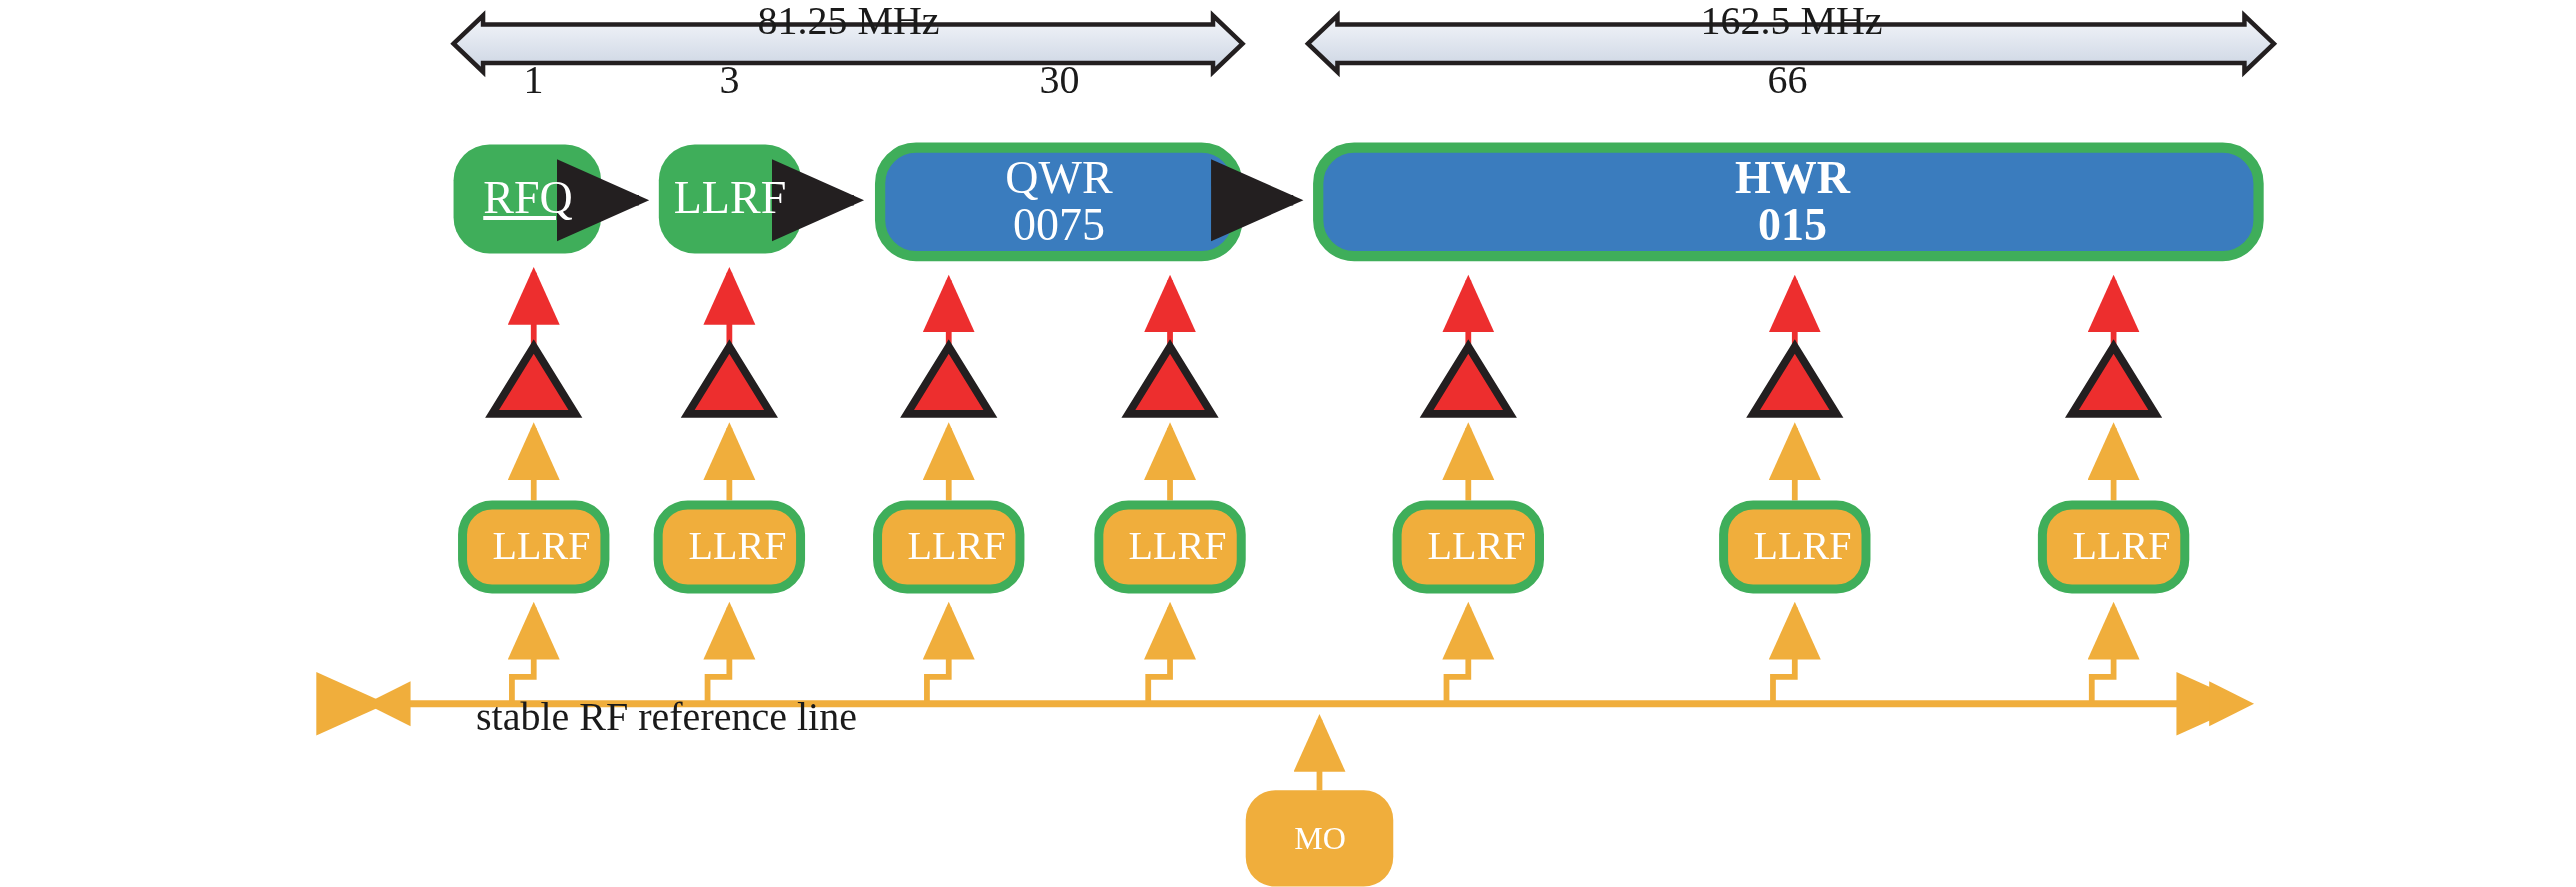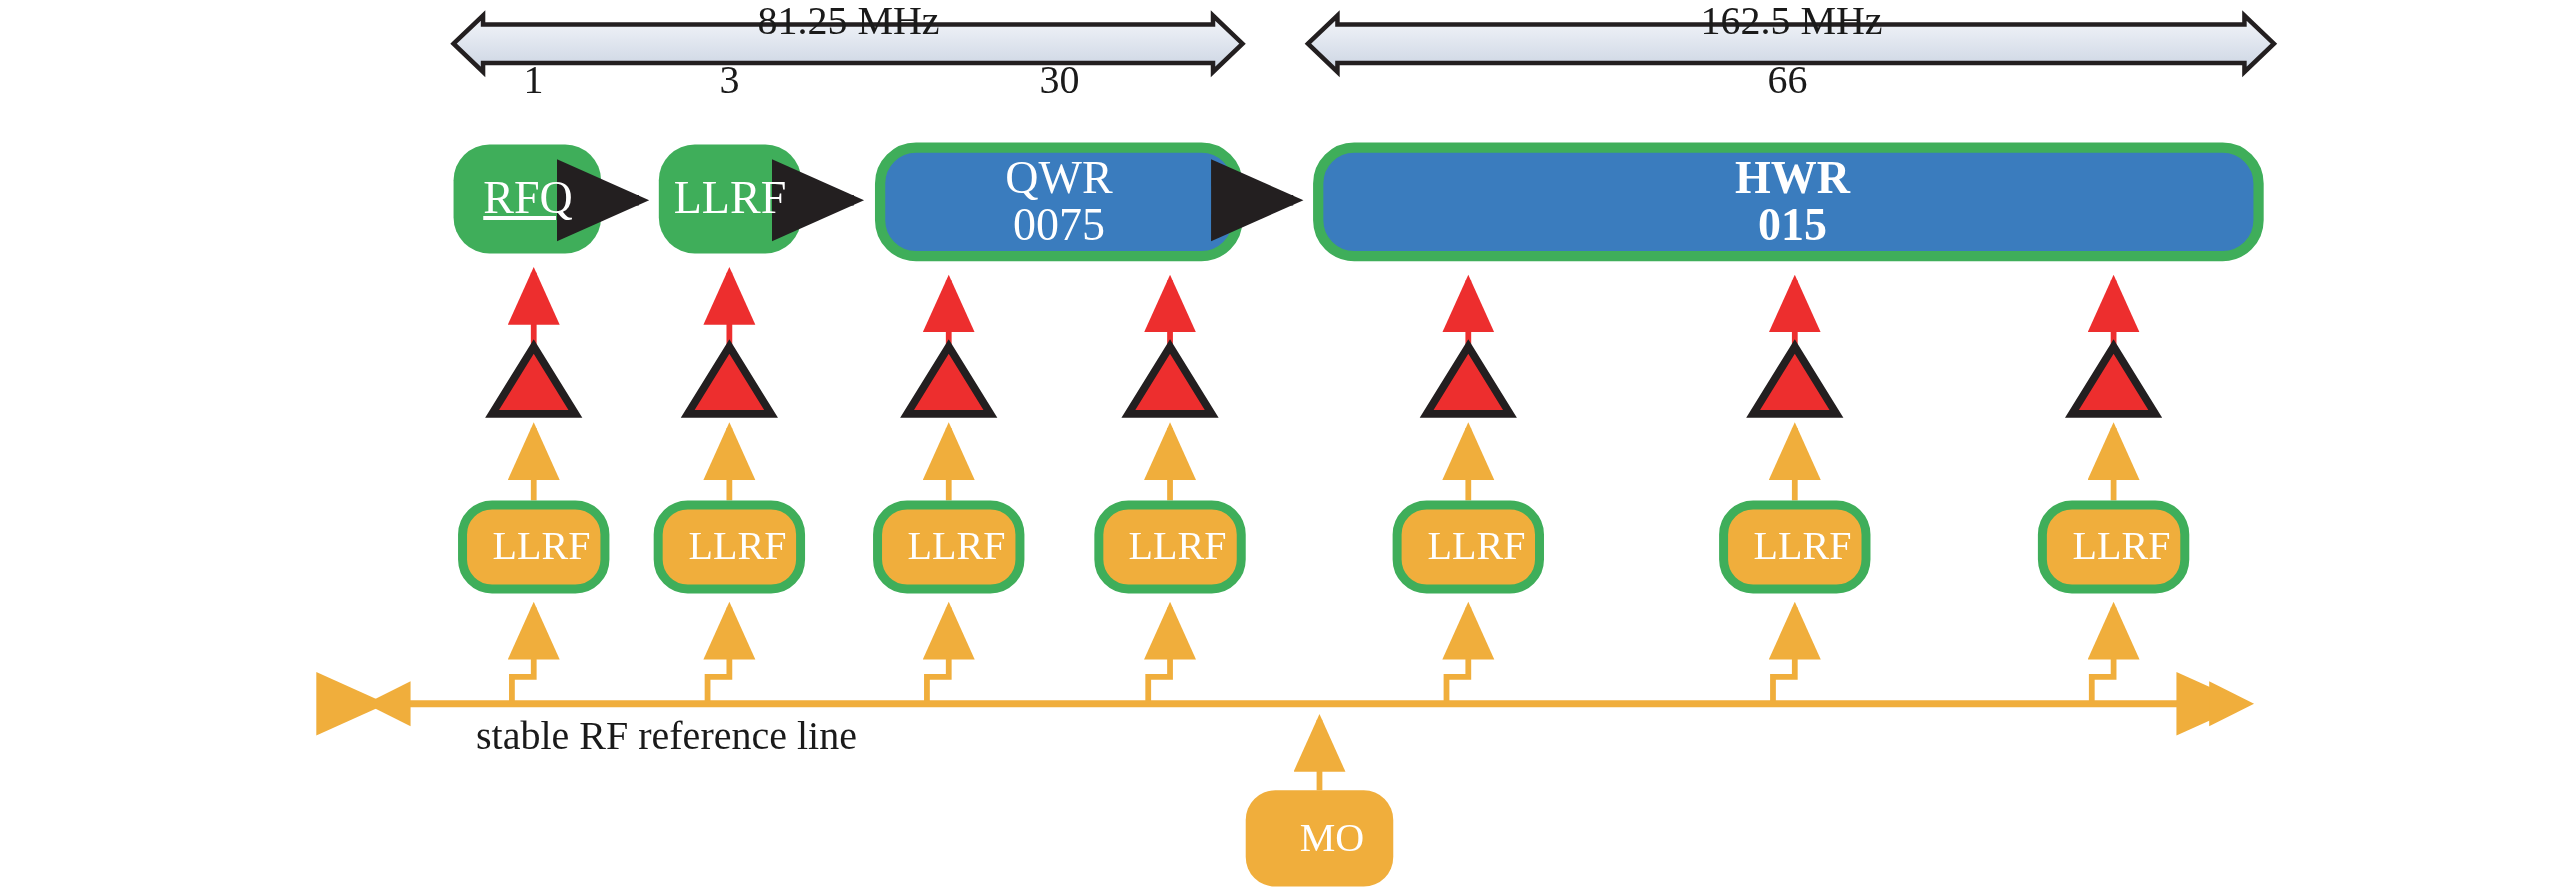--- a/index.html
+++ b/index.html
@@ -33,21 +33,21 @@
     white-space:pre-line;
     line-height:1.02;
     display:flex;
     align-items:center;
     justify-content:center;
     flex-direction:column;
     pointer-events:none;
   }
   .t-big{font-size:46px;}
   .t-llrf{font-size:40px;padding-left:8px;}
-  .t-mo{font-size:40px;padding-left:12px;}
+  .t-mo{font-size:32px;}
 </style>
 </head>
 <body>
 
 <div id="stage">
 
   <svg id="canvas" viewBox="0 0 4016 1384">
     <defs>
       <marker id="mk-black" markerWidth="10" markerHeight="10" refX="8" refY="4" orient="auto" markerUnits="strokeWidth">
         <path d="M0,0 L9,4 L0,8 z" fill="#231F20"></path>
@@ -138,18 +138,18 @@
       <div class="lbl count-label" style="left: 574px; top: 56px; width: 257px;">3</div>
       <div class="lbl count-label" style="left: 904px; top: 56px; width: 257px;">30</div>
       <div class="lbl count-label" style="left: 1632px; top: 56px; width: 257px;">66</div>
       <div class="boxtext t-llrf" style="left: 431px; top: 500px; width: 151px; height: 93px;">LLRF</div>
       <div class="boxtext t-llrf" style="left: 627px; top: 500px; width: 151px; height: 93px;">LLRF</div>
       <div class="boxtext t-llrf" style="left: 846px; top: 500px; width: 151px; height: 93px;">LLRF</div>
       <div class="boxtext t-llrf" style="left: 1067px; top: 500px; width: 151px; height: 93px;">LLRF</div>
       <div class="boxtext t-llrf" style="left: 1366px; top: 500px; width: 151px; height: 93px;">LLRF</div>
       <div class="boxtext t-llrf" style="left: 1692px; top: 500px; width: 151px; height: 93px;">LLRF</div>
       <div class="boxtext t-llrf" style="left: 2011px; top: 500px; width: 151px; height: 93px;">LLRF</div>
-      <div class="lbl refline-label" style="left: 449px; top: 712px; width: 449px; text-align: left;">stable RF reference line</div>
+      <div class="lbl refline-label" style="left: 449px; top: 693px; width: 449px; text-align: left;">stable RF reference line</div>
       <div class="boxtext t-mo" style="left: 1219px; top: 790px; width: 148px; height: 96px;">MO</div>
     </div>
 
 </div>
 
 
 </body></html>

